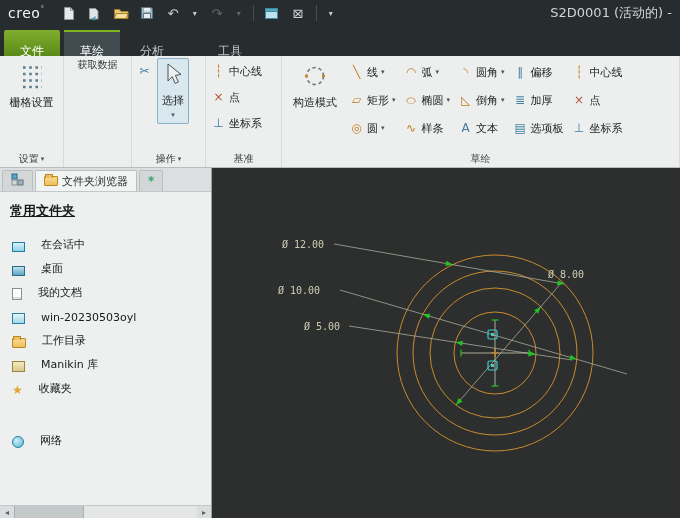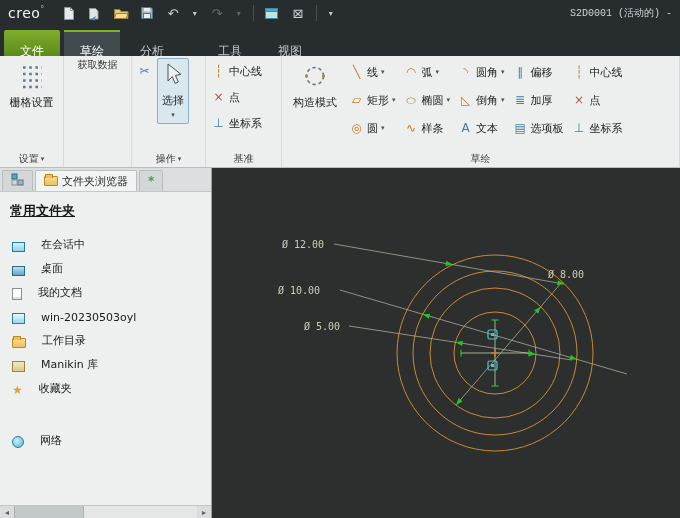--- a/index.html
+++ b/index.html
@@ -9,21 +9,21 @@
 
   
   .titlebar { height:26px; background:#272c2f; display:flex; align-items:center; padding:0 8px; color:#dfe3e5; flex:0 0 26px; }
   .logo { font-size:14px; color:#f2f4f5; letter-spacing:.5px; margin-right:14px; }
   .logo sup { font-size:8px; color:#9fb8c4; }
   .tb-icons { display:flex; align-items:center; gap:6px; }
   .tbi { width:20px; height:20px; display:flex; align-items:center; justify-content:center; border-radius:2px; color:#c6cdd1; font-size:13px; cursor:default; }
   .tbi.small { width:12px; font-size:8px; }
   .tbi.disabled { color:#62696d; }
   .tbsep { width:1px; height:16px; background:#474f54; margin:0 2px; }
-  .doc-title { margin-left:auto; font-size:10px; color:#ced4d7; white-space:nowrap; overflow:hidden;font-family:Liberation Mono, monospace; }
+  .doc-title { margin-left:auto; font-size:13px; color:#ced4d7; white-space:nowrap; overflow:hidden; }
 
   
   .tabbar { height:30px; background:#272c2f; display:flex; align-items:flex-end; padding:0 4px; gap:4px; flex:0 0 30px; }
   .rtab { height:26px; line-height:26px; padding:8px 16px; color:#c3c9cc; font-size:12px; cursor:default; }
   .rtab.file { background:linear-gradient(#7fae2d,#5c8a1a); color:#fff; border-radius:2px 2px 0 0; }
   .rtab.active { background:#414a4e; color:#fff; border-top:2px solid #7fb41e; line-height:23px; }
   .rtab.gap { margin-left:18px; }
 
   
   .ribbon { height:112px; background:#edefee; display:flex; border-bottom:1px solid #b8bcbc; flex:0 0 112px; }
@@ -136,21 +136,20 @@
         </div>
     </div>
     <div class="doc-title">S2D0001 (活动的) -</div>
   </div>
 
   <div class="tabbar">
     <div class="rtab file">文件</div>
     <div class="rtab active">草绘</div>
     <div class="rtab">分析</div>
     <div class="rtab gap">工具</div>
-    <div class="rtab">视图</div>
   </div>
 
   <div class="ribbon">
 
     <div class="rgroup" style="width:64px">
       <div class="rbody" style="justify-content:center">
         <div class="bigbtn">
           <span>
             <svg width="28" height="26" viewBox="0 0 28 26">
                 <path d="M5 4.5h19M5 11h19M5 17.5h19M5 24h19" stroke="#5d7c8c" stroke-width="2.6" stroke-dasharray="2.6 3.6" fill="none"></path>

